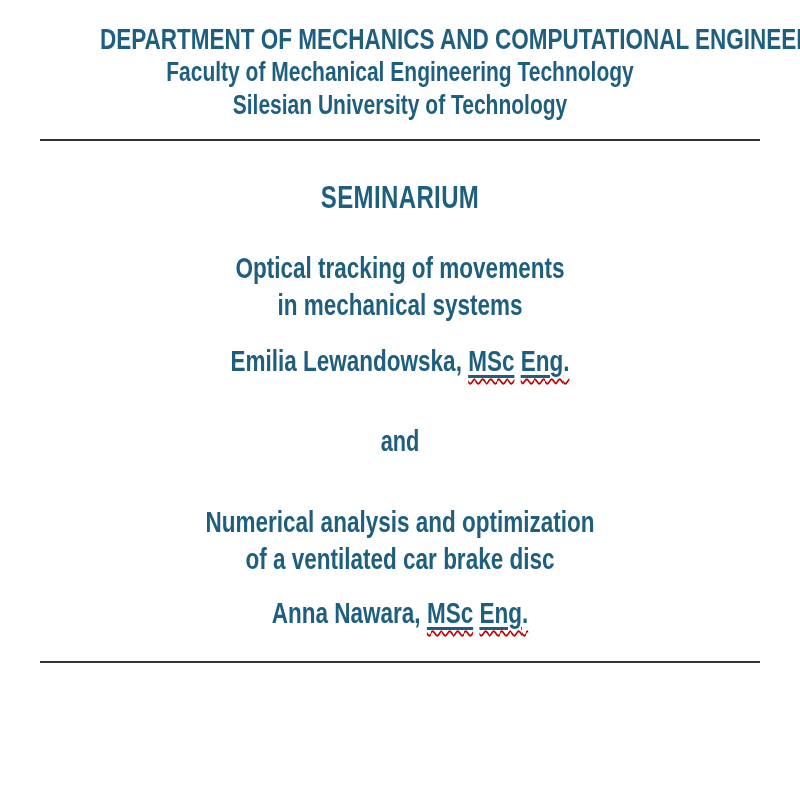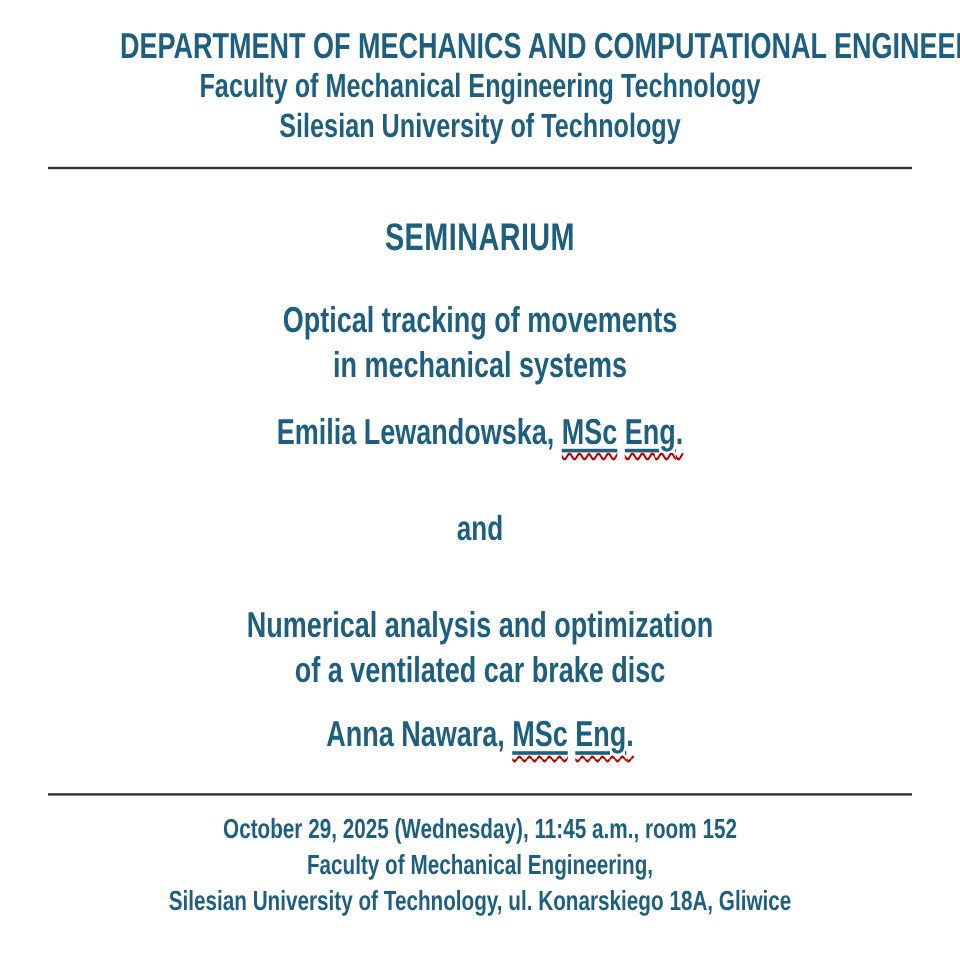--- a/index.html
+++ b/index.html
@@ -122,19 +122,14 @@
   </div>
 
   <div class="line speaker speaker-2">
     <span>Anna Nawara,</span>
     <span class="sq"><span class="ul">MSc</span></span>
     <span class="sq"><span class="ul">Eng</span><span>.</span></span>
   </div>
 
   <div class="rule rule-bottom"></div>
 
-  <div class="footer-block">
-    <div class="line">October 29, 2025 (Wednesday), 11:45 a.m., room 152</div>
-    <div class="line">Faculty of Mechanical Engineering,</div>
-    <div class="line">Silesian University of Technology, ul. Konarskiego 18A, Gliwice</div>
-  </div>
 
 </div>
 
 </body></html>

